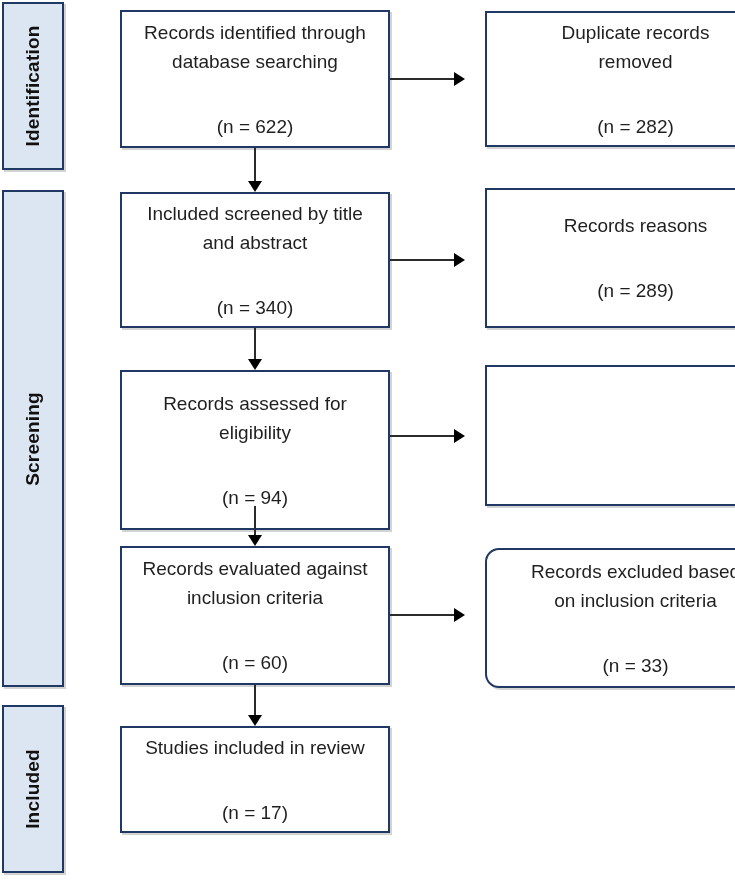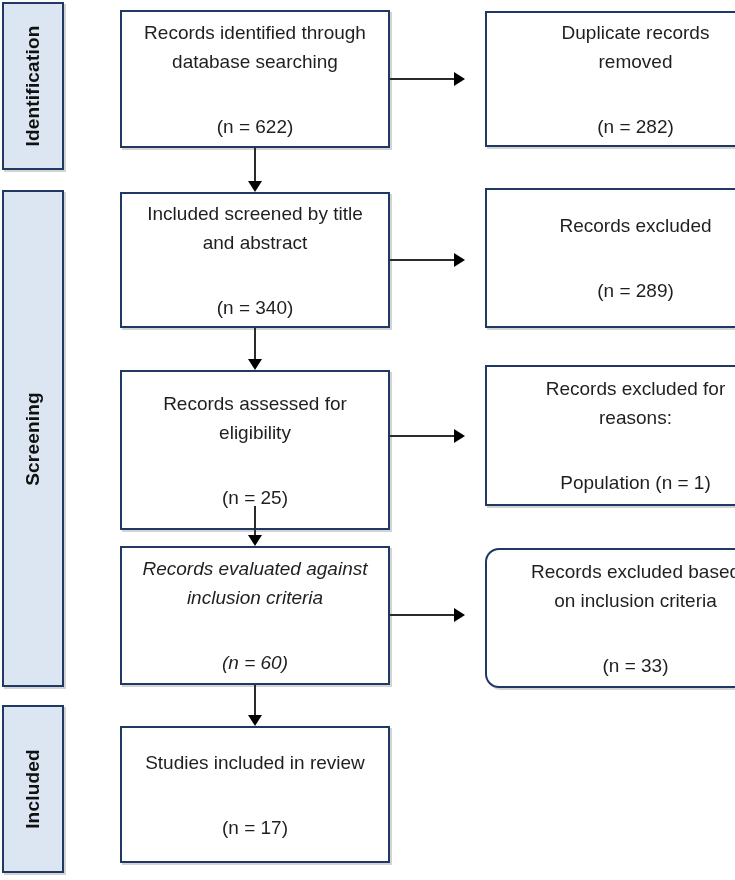--- a/index.html
+++ b/index.html
@@ -57,22 +57,22 @@
 
   
   #stage-identification{top:2px;height:168px;}
   #stage-screening{top:190px;height:497px;}
   #stage-included{top:705px;height:168px;}
 
   .main-col{left:120px;width:270px;}
   #main-0{top:10px;height:138px;}
   #main-1{top:192px;height:136px;}
   #main-2{top:370px;height:160px;}
-  #main-3{top:546px;height:139px;font-style:italic;}
-  #main-4{top:726px;height:137px;}
+  #main-3{top:546px;height:139px;}
+  #main-4{top:726px;height:107px;}
 
   .side-col{left:485px;width:275px;padding-left:36px;}
   #side-0{top:11px;height:136px;}
   #side-1{top:188px;height:140px;}
   #side-2{top:365px;height:141px;}
   #side-3{top:548px;height:140px;border-radius:14px;}
 
   #arrow-v-0{left:248px;top:148px;height:44px;}
   #arrow-v-0 .line{height:33px;}
   #arrow-v-1{left:248px;top:328px;height:42px;}
@@ -112,45 +112,42 @@
     <div class="count">(n = 622)</div>
   </div>
   <div class="flow-box main-col" id="main-1">
     <div class="title">Included screened by title
 and abstract</div>
     <div class="count">(n = 340)</div>
   </div>
   <div class="flow-box main-col" id="main-2">
     <div class="title">Records assessed for
 eligibility</div>
-    <div class="count">(n = 25)</div>
+    <div class="count">(n = 94)</div>
   </div>
   <div class="flow-box main-col" id="main-3">
     <div class="title">Records evaluated against
 inclusion criteria</div>
     <div class="count">(n = 60)</div>
   </div>
   <div class="flow-box main-col" id="main-4">
     <div class="title">Studies included in review</div>
     <div class="count">(n = 17)</div>
   </div>
 
   <div class="flow-box side-col" id="side-0">
     <div class="title">Duplicate records
 removed</div>
     <div class="count">(n = 282)</div>
   </div>
   <div class="flow-box side-col" id="side-1">
-    <div class="title">Records excluded</div>
+    <div class="title">Records reasons</div>
     <div class="count">(n = 289)</div>
   </div>
   <div class="flow-box side-col" id="side-2">
-    <div class="title">Records excluded for
-reasons:</div>
-    <div class="count">Population (n = 1)</div>
   </div>
   <div class="flow-box side-col" id="side-3">
     <div class="title">Records excluded based
 on inclusion criteria</div>
     <div class="count">(n = 33)</div>
   </div>
 
   <div class="arrow-v" id="arrow-v-0">
       <div class="line"></div>
       <div class="head"></div>

